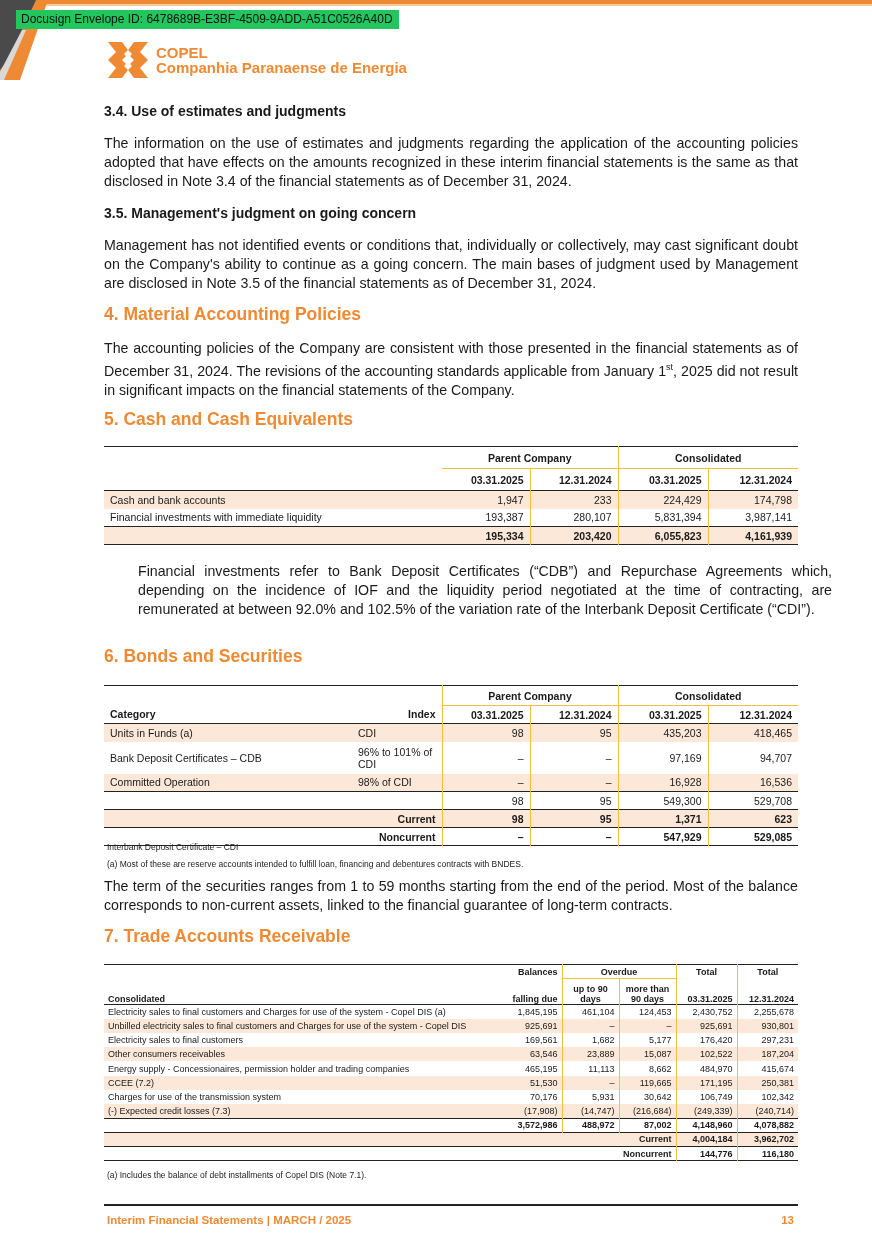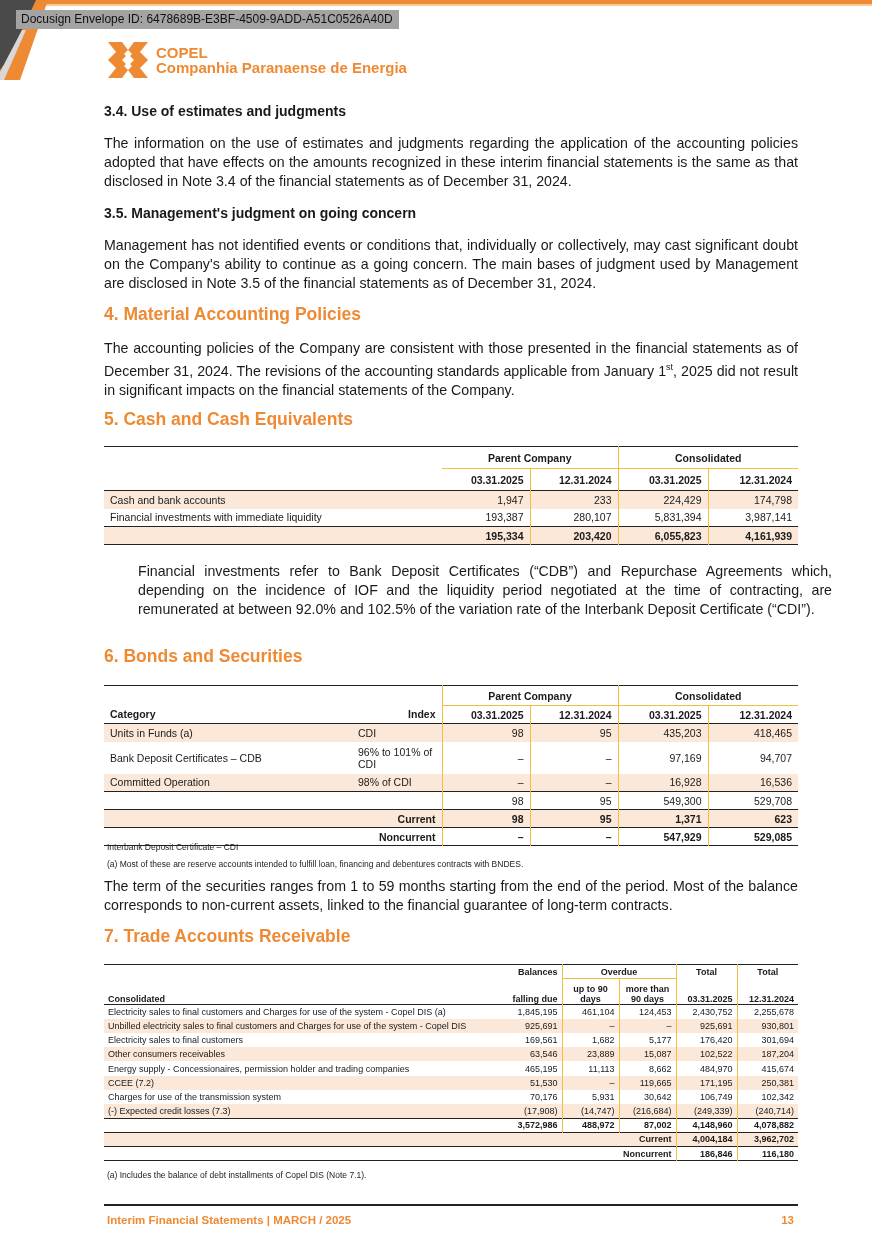--- a/index.html
+++ b/index.html
@@ -3,21 +3,21 @@
 <meta charset="utf-8">
 <style>
   * { box-sizing: border-box; margin: 0; padding: 0; }
   html, body { width: 872px; height: 1240px; background: #ffffff; overflow: hidden; }
   body { position: relative; font-family: "Liberation Sans", sans-serif; color: #1a1a1a; }
 
   .topbar { position: absolute; left: 0; top: 0; width: 872px; height: 4px; background: #ee8a33; }
   .topbar-light { position: absolute; left: 0; top: 4px; width: 872px; height: 2px; background: #f7c89a; }
   .corner { position: absolute; left: 0; top: 0; width: 80px; height: 80px; }
 
-  .envelope { position: absolute; left: 16px; top: 10px; background: #a3a3a3; padding: 2px 6px 3px 5px; font-size: 12px; color: #111; }
+  .envelope { position: absolute; left: 16px; top: 10px; background: #22c55e; padding: 2px 6px 3px 5px; font-size: 12px; color: #111; }
 
   .logo { position: absolute; left: 106px; top: 40px; display: flex; align-items: center; }
   .logo-mark { width: 44px; height: 40px; margin-right: 6px; }
   .logo-text { color: #ee8a33; font-weight: bold; line-height: 15px; }
   .logo-text .l1 { font-size: 15px; }
   .logo-text .l2 { font-size: 15px; }
 
   .content { position: absolute; left: 104px; width: 694px; }
   .h3 { font-size: 14px; font-weight: bold; color: #1a1a1a; }
   .p { font-size: 14.2px; line-height: 19px; text-align: justify; color: #1a1a1a; }
@@ -258,21 +258,21 @@
           <td class="num vr">–</td>
           <td class="num vr">925,691</td>
           <td class="num">930,801</td>
         </tr>
         <tr>
           <td>Electricity sales to final customers</td>
           <td class="num vr">169,561</td>
           <td class="num vr">1,682</td>
           <td class="num vr">5,177</td>
           <td class="num vr">176,420</td>
-          <td class="num">301,694</td>
+          <td class="num">297,231</td>
         </tr>
         <tr class="band">
           <td>Other consumers receivables</td>
           <td class="num vr">63,546</td>
           <td class="num vr">23,889</td>
           <td class="num vr">15,087</td>
           <td class="num vr">102,522</td>
           <td class="num">187,204</td>
         </tr>
         <tr>
@@ -317,21 +317,21 @@
       <td class="num vr">4,148,960</td>
       <td class="num">4,078,882</td>
     </tr>
     <tr class="band bold botline">
       <td colspan="4" class="num vr">Current</td>
       <td class="num vr">4,004,184</td>
       <td class="num">3,962,702</td>
     </tr>
     <tr class="bold botline">
       <td colspan="4" class="num vr">Noncurrent</td>
-      <td class="num vr">186,846</td>
+      <td class="num vr">144,776</td>
       <td class="num">116,180</td>
     </tr>
   </tbody>
     </table>
 </div>
 
 <div class="content note" style="top:1170px; left:107px;">(a) Includes the balance of debt installments of Copel DIS (Note 7.1).</div>
 
 <div class="footer-line"></div>
 <div class="footer-left">Interim Financial Statements | MARCH / 2025</div>

